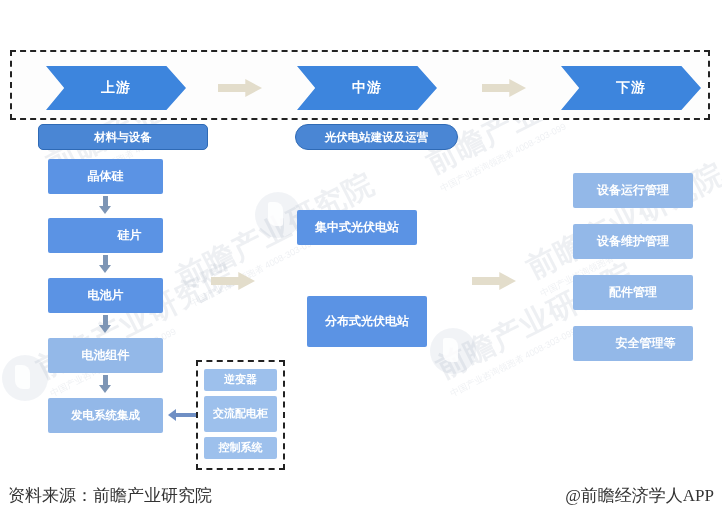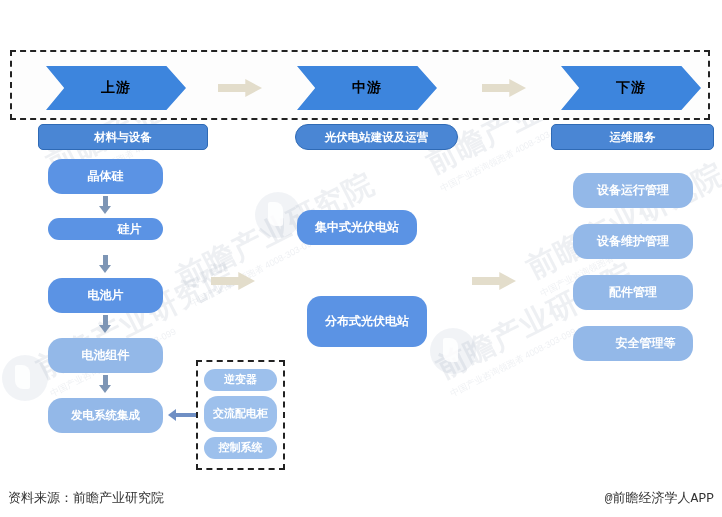--- a/index.html
+++ b/index.html
@@ -45,42 +45,42 @@
   .band{
     position:absolute;left:10px;top:50px;width:700px;height:70px;
     border:2px dashed #222;box-sizing:border-box;background:#fdfdfd;
   }
 
   
   .chev{
     position:absolute;height:44px;
     background:#3d85dd;
     display:flex;align-items:center;justify-content:center;
-    color:#000000;font-size:14px;font-weight:bold;
+    color:#ffffff;font-size:14px;font-weight:bold;
     clip-path:polygon(0 0, 86% 0, 100% 50%, 86% 100%, 0 100%, 13% 50%);
     letter-spacing:1px;
   }
 
   
   .beige{
     position:absolute;height:18px;
     background:#e3ddcb;
     clip-path:polygon(0 28%, 62% 28%, 62% 0, 100% 50%, 62% 100%, 62% 72%, 0 72%);
   }
 
   
   .hdr{
     position:absolute;height:26px;border-radius:5px;
     background:#4a86d4;border:1px solid #2f6ab5;
     display:flex;align-items:center;justify-content:center;
     color:#ffffff;font-size:11.5px;font-weight:bold;
     box-sizing:border-box;
   }
   .box{
-    position:absolute;border-radius:14px;
+    position:absolute;border-radius:2px;
     background:#5b93e4;
     display:flex;align-items:center;justify-content:center;
     color:#ffffff;font-size:12px;font-weight:bold;
     box-sizing:border-box;text-align:center;line-height:1.25;
   }
   .box.pale{background:#93b8e8;}
   .box.pale2{background:#9dc0ec;}
 
   
   .vline{
@@ -100,22 +100,22 @@
   }
 
   
   .subgroup{
     position:absolute;border:2px dashed #222;box-sizing:border-box;
     background:#ffffff;
   }
 
   
   .foot{
-    position:absolute;bottom:10px;font-size:13px;color:#333;
-    font-family:Liberation Mono, monospace;
+    position:absolute;bottom:10px;font-size:17px;color:#333;
+    font-family:Liberation Serif, serif;
   }
   .foot.l{left:8px;}
   .foot.r{right:8px;}
 </style>
 </head>
 <body>
 
 <div id="stage">
 
   <div class="wm" style="left:40px;top:95px;"><span>前瞻产业研究院</span><small>中国产业咨询领跑者 4008-303-099</small></div>
@@ -132,27 +132,26 @@
   <div class="band"></div>
 
   <div class="chev" style="left:46px;top:66px;width:140px;">上游</div>
   <div class="beige" style="left:218px;top:79px;width:44px;"></div>
   <div class="chev" style="left:297px;top:66px;width:140px;">中游</div>
   <div class="beige" style="left:482px;top:79px;width:44px;"></div>
   <div class="chev" style="left:561px;top:66px;width:140px;">下游</div>
 
   <div class="hdr" style="left:38px;top:124px;width:170px;">材料与设备</div>
   <div class="hdr" style="left:295px;top:124px;width:163px;border-radius:13px;">光伏电站建设及运营</div>
-  <div class="hdr" style="left:551px;top:124px;width:163px;">运维服务</div>
 
   <div class="box" style="left:48px;top:159px;width:115px;height:35px;">晶体硅</div>
   <div class="vline" style="left:103px;top:196px;height:11px;"></div>
   <div class="vhead" style="left:99px;top:206px;"></div>
 
-  <div class="box" style="left:48px;top:218px;width:115px;height:22px;padding-left:48px;">硅片</div>
+  <div class="box" style="left:48px;top:218px;width:115px;height:35px;padding-left:48px;">硅片</div>
   <div class="vline" style="left:103px;top:255px;height:11px;"></div>
   <div class="vhead" style="left:99px;top:265px;"></div>
 
   <div class="box" style="left:48px;top:278px;width:115px;height:35px;">电池片</div>
   <div class="vline" style="left:103px;top:315px;height:11px;"></div>
   <div class="vhead" style="left:99px;top:325px;"></div>
 
   <div class="box pale" style="left:48px;top:338px;width:115px;height:35px;">电池组件</div>
   <div class="vline" style="left:103px;top:375px;height:11px;"></div>
   <div class="vhead" style="left:99px;top:385px;"></div>

